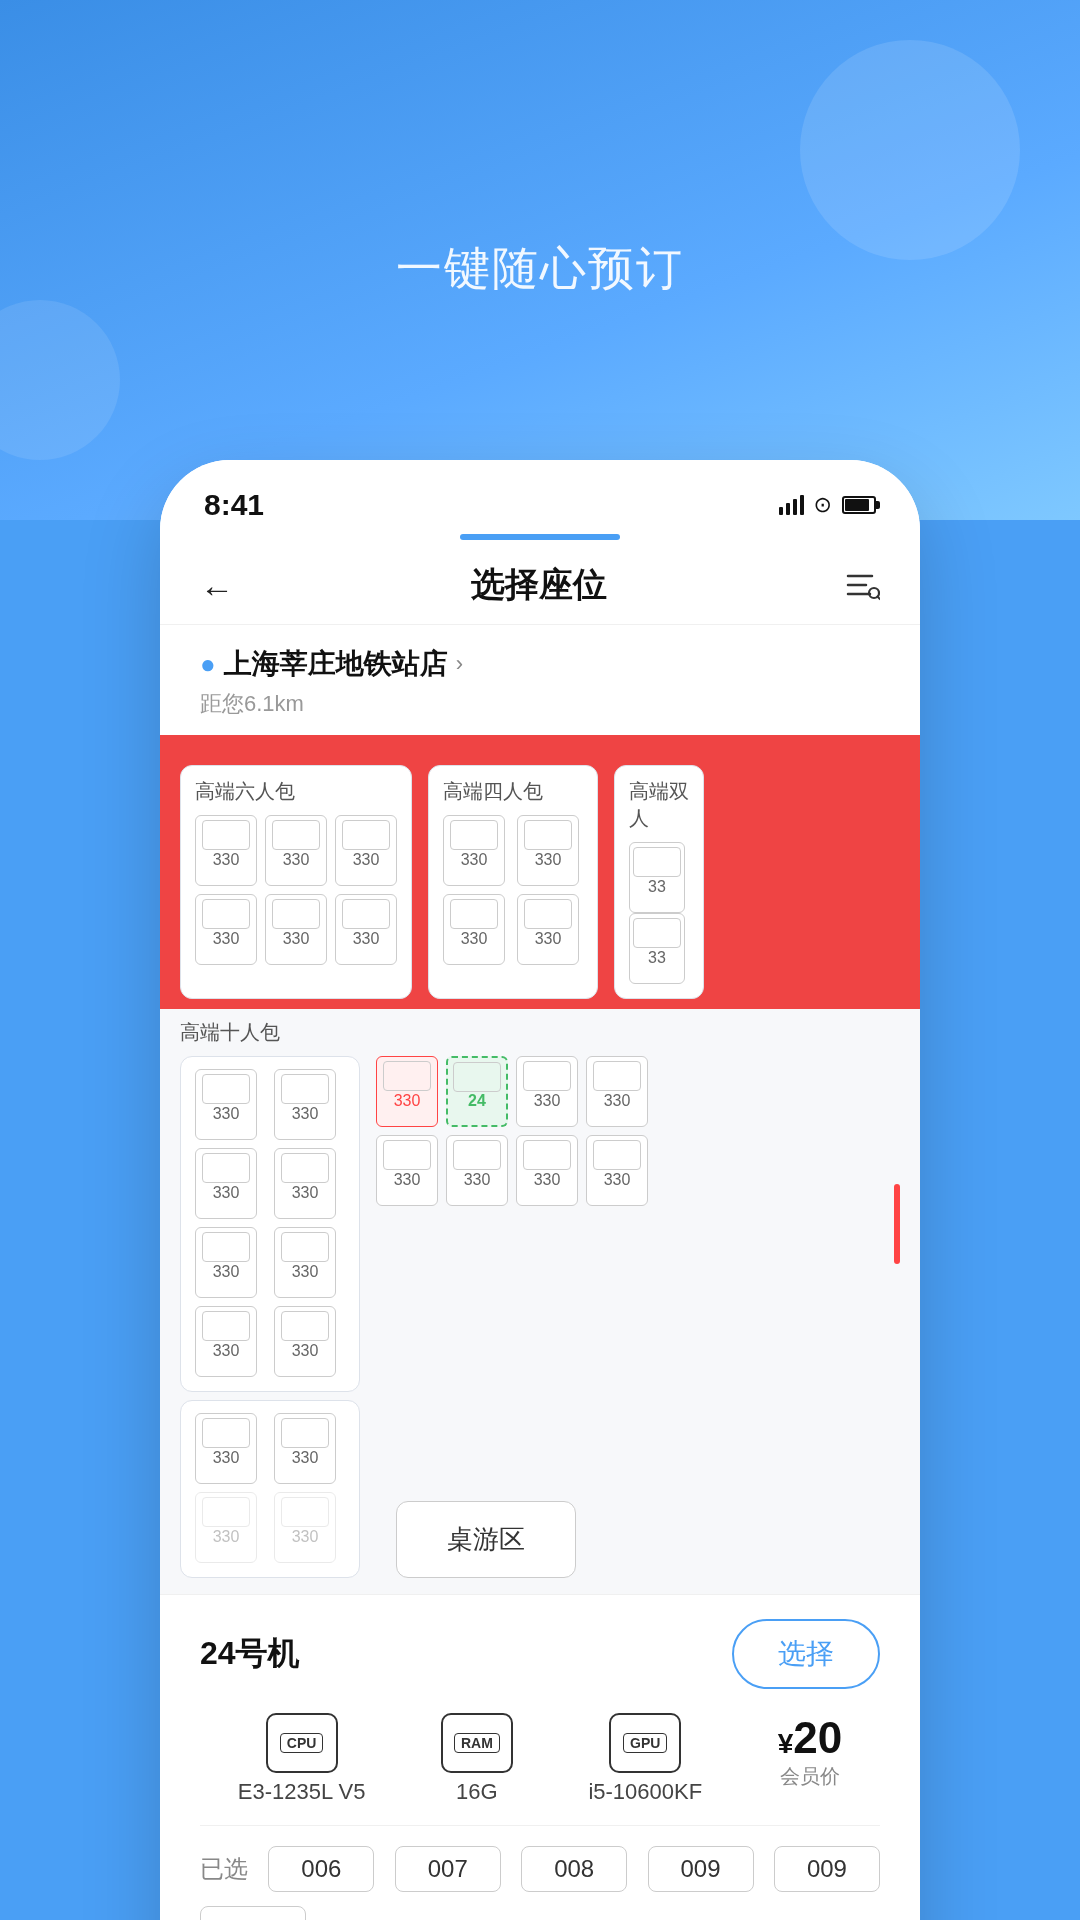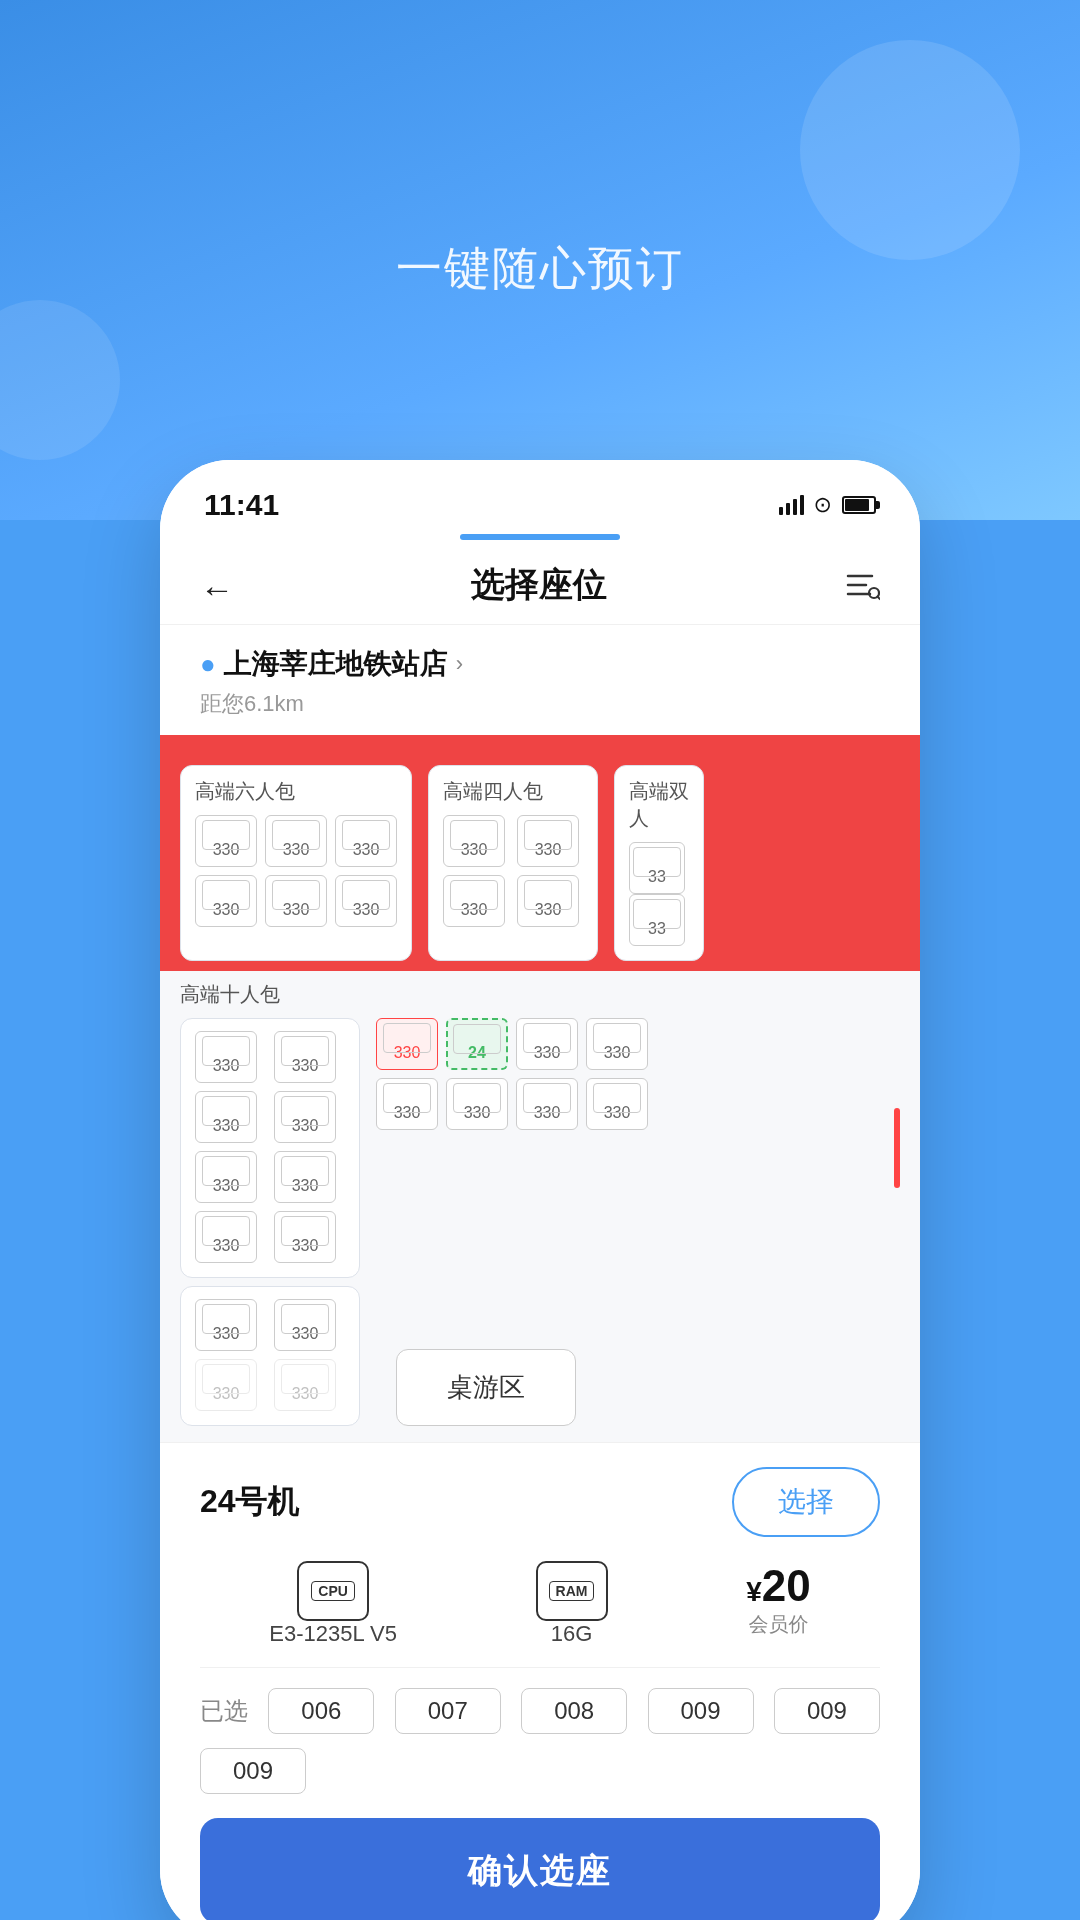--- a/index.html
+++ b/index.html
@@ -190,21 +190,21 @@
       grid-template-columns: repeat(3, 1fr);
       gap: 8px;
     }
     .seat-grid-2col {
       display: grid;
       grid-template-columns: repeat(2, 1fr);
       gap: 8px;
     }
 
     .seat {
-      width: 62px; height: 52px;
+      width: 62px; height: 71px;
       border: 1.5px solid #ccc;
       border-radius: 6px;
       display: flex; align-items: center; justify-content: center;
       font-size: 18px; color: #555;
       background: #fff;
       flex-direction: column;
       position: relative;
     }
     .seat::before {
       content: '';
@@ -298,21 +298,21 @@
       display: flex;
       align-items: flex-start;
       justify-content: space-around;
       padding-bottom: 20px;
       border-bottom: 1px solid #f0f0f0;
     }
     .spec-item {
       display: flex;
       flex-direction: column;
       align-items: center;
-      gap: 0;
+      gap: 6px;
     }
     .spec-icon-box {
       width: 72px; height: 60px;
       border: 2px solid #333;
       border-radius: 10px;
       display: flex; align-items: center; justify-content: center;
       font-size: 20px; font-weight: 700; color: #333;
       flex-direction: column;
     }
     .spec-icon-label {
@@ -373,21 +373,21 @@
 <div class="bg-top">
   <div class="bg-circle1"></div>
   <div class="bg-circle2"></div>
   <div class="hero-subtitle">一键随心预订</div>
 </div>
 
 <div class="phone-wrapper">
   <div class="phone">
 
     <div class="status-bar">
-      <span class="status-time">11:41</span>
+      <span class="status-time">8:41</span>
       <div class="status-icons">
         <div class="signal-icon">
           <div class="signal-bar" style="width:4px;height:8px;border-radius:1px;"></div>
           <div class="signal-bar" style="width:4px;height:12px;border-radius:1px;"></div>
           <div class="signal-bar" style="width:4px;height:16px;border-radius:1px;"></div>
           <div class="signal-bar" style="width:4px;height:20px;border-radius:1px;"></div>
         </div>
         <span class="wifi-icon">⊙</span>
         <div class="battery-icon">
           <div class="battery-fill"></div>
@@ -588,20 +588,26 @@
           <span class="spec-value">E3-1235L V5</span>
         </div>
 
         <div class="spec-item">
           <div class="spec-icon-box">
             <span class="spec-icon-label">RAM</span>
           </div>
           <span class="spec-value">16G</span>
         </div>
 
+        <div class="spec-item">
+          <div class="spec-icon-box">
+            <span class="spec-icon-label">GPU</span>
+          </div>
+          <span class="spec-value">i5-10600KF</span>
+        </div>
 
         <div class="price-box">
           <span class="price-val">
             <span>¥</span>20
           </span>
           <span class="price-label">会员价</span>
         </div>
       </div>
 
       

